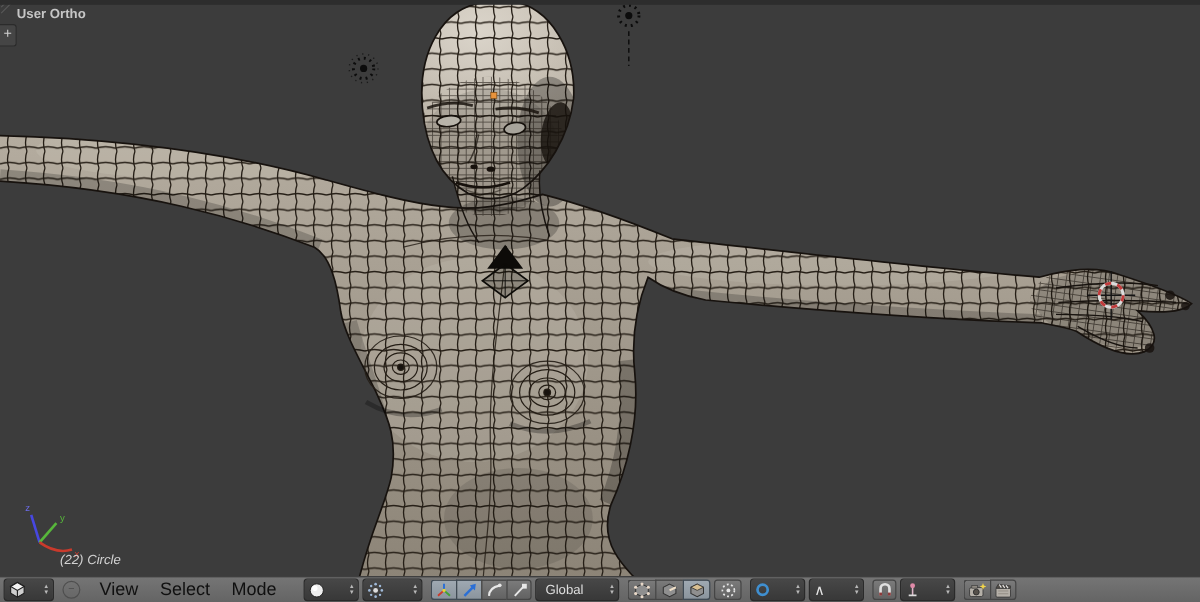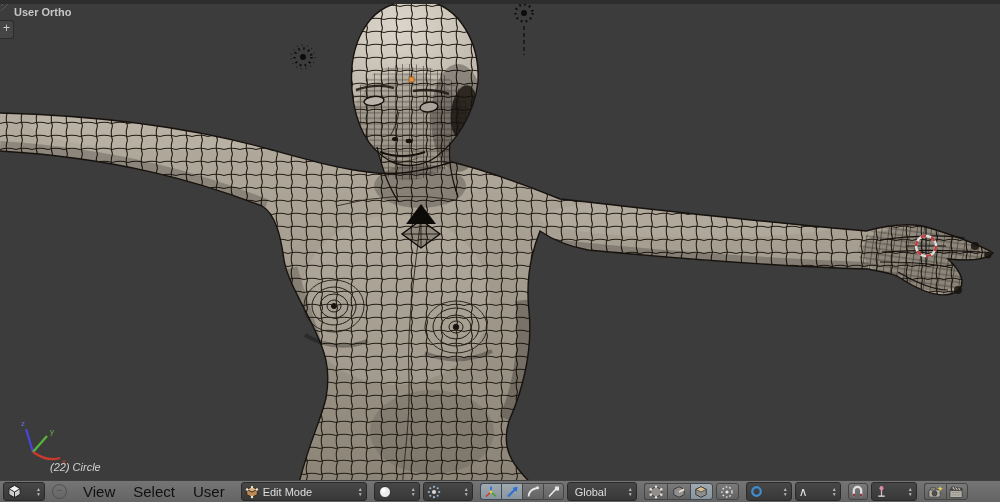--- a/index.html
+++ b/index.html
@@ -225,39 +225,24 @@
       </span>
     </div>
 
     <div class="hgap"></div>
     <div style="width:13px;height:13px;border:1px solid #4e4e4e;border-radius:50%;
                 color:#4a4a4a;font-size:9px;line-height:11px;text-align:center;flex:none;cursor:pointer;">−</div>
     <div class="hgap"></div>
 
     <div class="menu">View</div>
     <div class="menu">Select</div>
-    <div class="menu">User</div>
-
-    <div class="hgap"></div>
-
-    <div class="dd" style="width:118px">
-      <svg class="micon" width="14" height="14" viewBox="0 0 16 16">
-        <path d="M8 2 L14 5 V11 L8 14 L2 11 V5 Z" fill="#b98a55" stroke="#2a2118" stroke-width="1"></path>
-        <path d="M8 2 L14 5 L8 8 L2 5 Z" fill="#d8b186" stroke="#2a2118" stroke-width="1"></path>
-        <circle cx="8" cy="2.4" r="1.4" fill="#f5e9dc"></circle>
-          <circle cx="2.4" cy="5" r="1.4" fill="#f5e9dc"></circle>
-        <circle cx="13.6" cy="5" r="1.4" fill="#f5e9dc"></circle>
-          <circle cx="8" cy="13.6" r="1.4" fill="#f5e9dc"></circle>
-      </svg>
-      <span class="lbl">Edit Mode</span>
-      <span class="arrows">
-        <span>▲</span>
-          <span>▼</span>
-      </span>
-    </div>
+    <div class="menu">Mode</div>
+
+    <div class="hgap"></div>
+
 
     <div class="hgap"></div>
 
     <div class="dd" style="width:38px">
       <svg class="micon" width="14" height="14" viewBox="0 0 14 14">
         <circle cx="7" cy="7" r="5.5" fill="#ededed" stroke="#1e1e1e" stroke-width="0.8"></circle>
         <circle cx="5.4" cy="5.2" r="2.2" fill="#ffffff"></circle>
       </svg>
       <span class="arrows">
         <span>▲</span>

